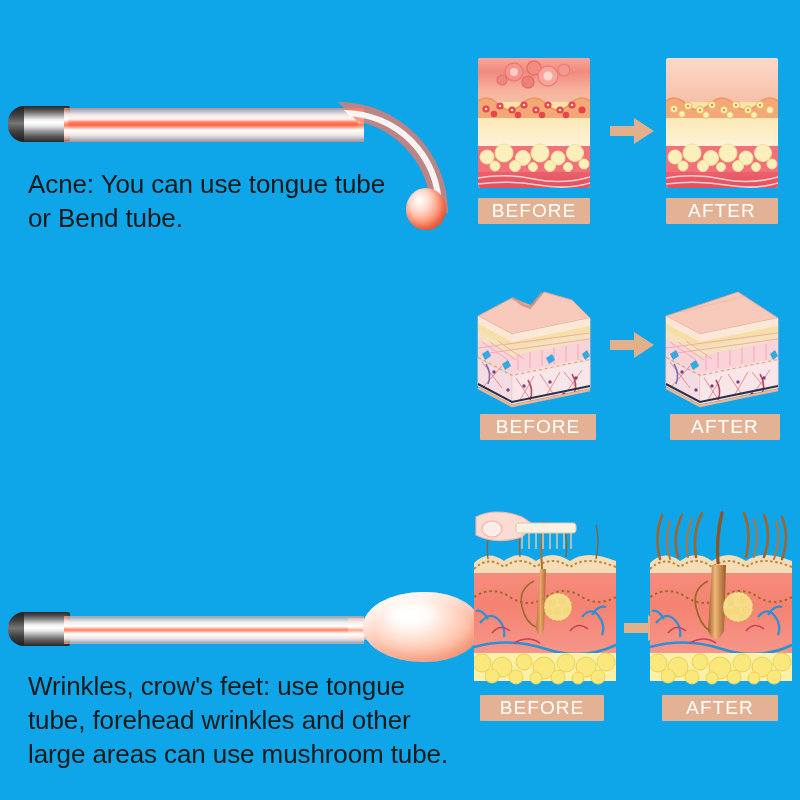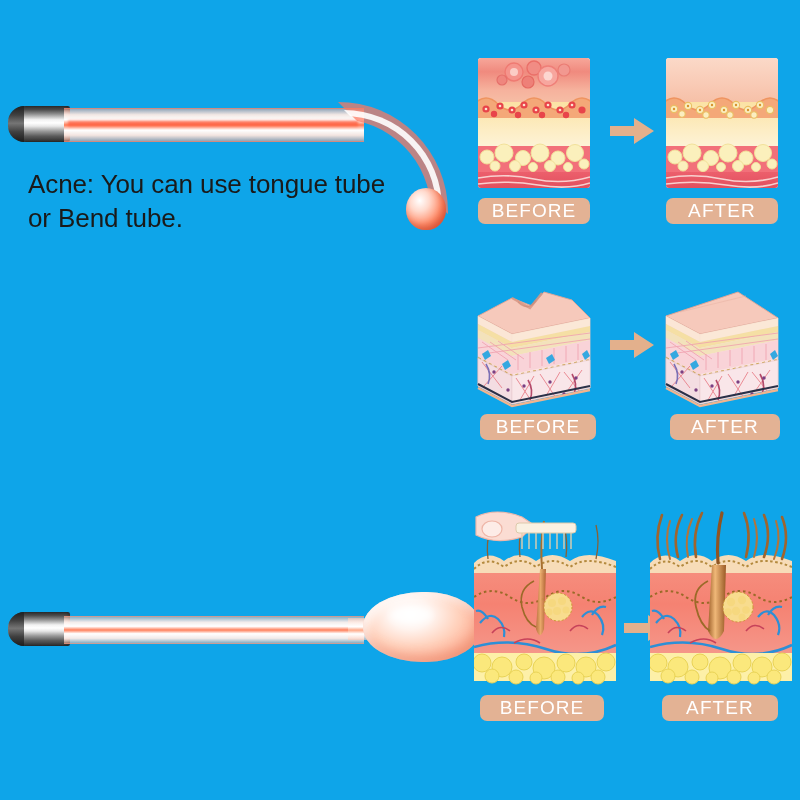--- a/index.html
+++ b/index.html
@@ -161,21 +161,21 @@
     border-radius: 50%;
     background: rgba(255,255,255,.8);
     filter: blur(3px);
   }
 
   
   .ba-group { position: absolute; }
   .ba-item  { position: absolute; }
   .ba-badge {
     position: absolute;
-    border-radius: 7px;
+    border-radius: 1px;
     background: #e3b294;
     color: #ffffff;
     font-size: 19px;
     font-weight: 400;
     letter-spacing: 1.1px;
     text-align: center;
     line-height: 26px;
     height: 26px;
     font-family: "Liberation Sans", "DejaVu Sans", sans-serif;
   }
@@ -375,20 +375,23 @@
     <div class="tube-wrap" id="tube-mushroom">
       <div class="metal-cap cap">
         <span class="cap-dark-nose"></span>
       </div>
       <div class="shaft"></div>
       <div class="neck"></div>
       <div class="bulb"></div>
       <div class="bulb-hl"></div>
     </div>
 
+    <div class="caption" id="caption-wrinkle">Wrinkles, crow's feet: use tongue
+tube, forehead wrinkles and other
+large areas can use mushroom tube.</div>
 
     <div class="ba-group" style="left:470px; top:0; width:330px; height:230px;">
 
       <div class="ba-item" style="left:2px; top:8px;">
         <svg width="135" height="130">
 
           <path d="M6 38 L6 108 L40 126 L40 56 Z" fill="#f7d8d2" stroke="#e8b8b0" stroke-width=".8"></path>
 
           <path d="M40 56 L40 126 L118 110 L118 40 Z" fill="#fbe3df" stroke="#ecc3bc" stroke-width=".8"></path>
 

